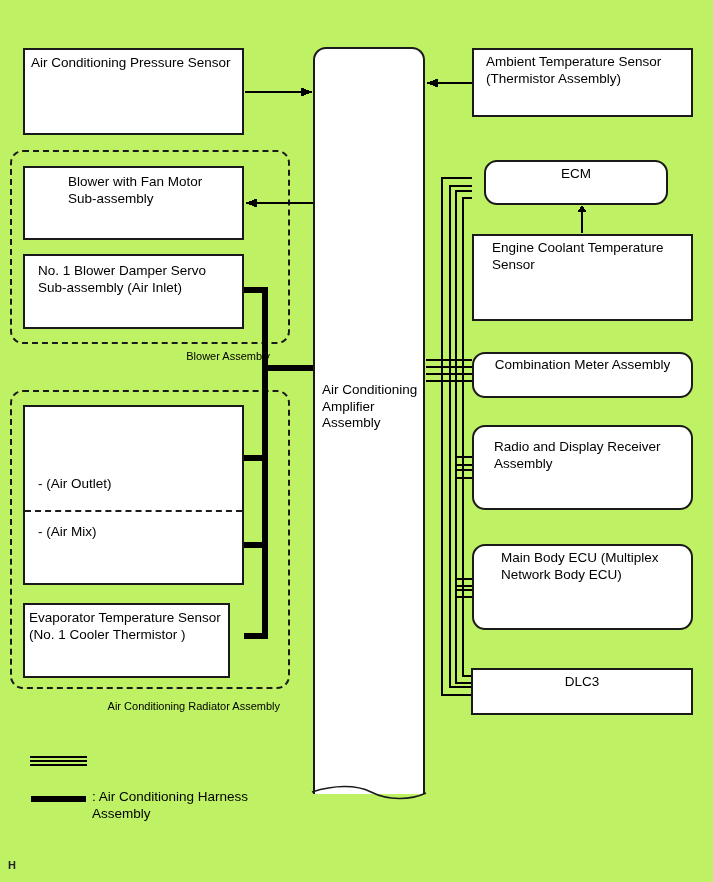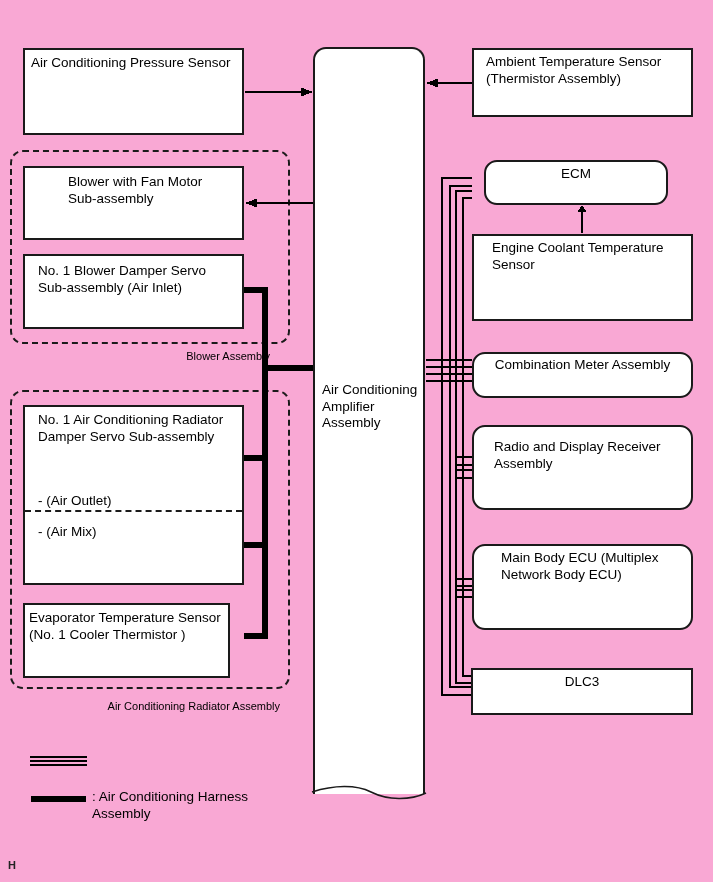--- a/index.html
+++ b/index.html
@@ -1,17 +1,17 @@
 <!DOCTYPE html>
 <html><head>
 <meta charset="utf-8">
 <style>
   html,body{margin:0;padding:0;background:#fff;}
   #stage{
-    position:relative; width:713px; height:882px; background:#f9a8d4;
+    position:relative; width:713px; height:882px; background:#bef264;
     font-family:"Liberation Sans", sans-serif; color:#000; overflow:hidden;
   }
   .box{
     position:absolute; border:2px solid #1a1a1a; background:#fff;
     box-sizing:border-box; font-size:13.5px; line-height:16.5px;
     white-space:pre-line;
   }
   .rounded{border-radius:13px;}
   .group{
     position:absolute; border:2px dashed #1a1a1a; border-radius:13px;
@@ -25,21 +25,21 @@
   .ctr{text-align:center;}
   
   .b-pressure {left:23px; top:48px;  width:221px; height:87px; padding:5px 6px;}
   .g-blower   {left:10px; top:150px; width:280px; height:194px;}
   .b-blowerfan{left:23px; top:166px; width:221px; height:74px; padding:6px 0 0 43px;}
   .b-blowerdmp{left:23px; top:254px; width:221px; height:75px; padding:7px 0 0 13px;}
   .cap-blower {left:30px; top:348px; width:240px;}
   .g-radiator {left:10px; top:390px; width:280px; height:299px;}
   .b-raddmp   {left:23px; top:405px; width:221px; height:180px;}
   .raddmp-title{left:13px; top:5px; width:200px;}
-  .raddmp-outlet{left:13px; top:69px; width:200px;margin-top:17px;}
+  .raddmp-outlet{left:13px; top:69px; width:200px;}
   .raddmp-div {position:absolute; left:0; top:103px; width:217px; height:0;
                border-top:2px dashed #1a1a1a;}
   .raddmp-mix {left:13px; top:117px; width:200px;}
   .b-evap     {left:23px; top:603px; width:207px; height:75px; padding:5px 0 0 4px;}
   .cap-radiator{left:20px; top:698px; width:260px;}
   
   .b-amp{
     position:absolute; left:313px; top:47px; width:112px; height:747px;
     box-sizing:border-box; background:#fff;
     border:2px solid #1a1a1a; border-bottom:none;
@@ -73,22 +73,20 @@
 
   <div class="box b-blowerfan">Blower with Fan Motor
 Sub-assembly</div>
 
   <div class="box b-blowerdmp">No. 1 Blower Damper Servo
 Sub-assembly (Air Inlet)</div>
 
   <div class="caption cap-blower">Blower Assembly</div>
 
   <div class="box b-raddmp">
-    <div class="txt raddmp-title">No. 1 Air Conditioning Radiator
-Damper Servo Sub-assembly</div>
     <div class="txt raddmp-outlet">- (Air Outlet)</div>
     <div class="raddmp-div"></div>
     <div class="txt raddmp-mix">- (Air Mix)</div>
   </div>
 
   <div class="box b-evap">Evaporator Temperature Sensor
 (No. 1 Cooler Thermistor )</div>
 
   <div class="caption cap-radiator">Air Conditioning Radiator Assembly</div>
 

